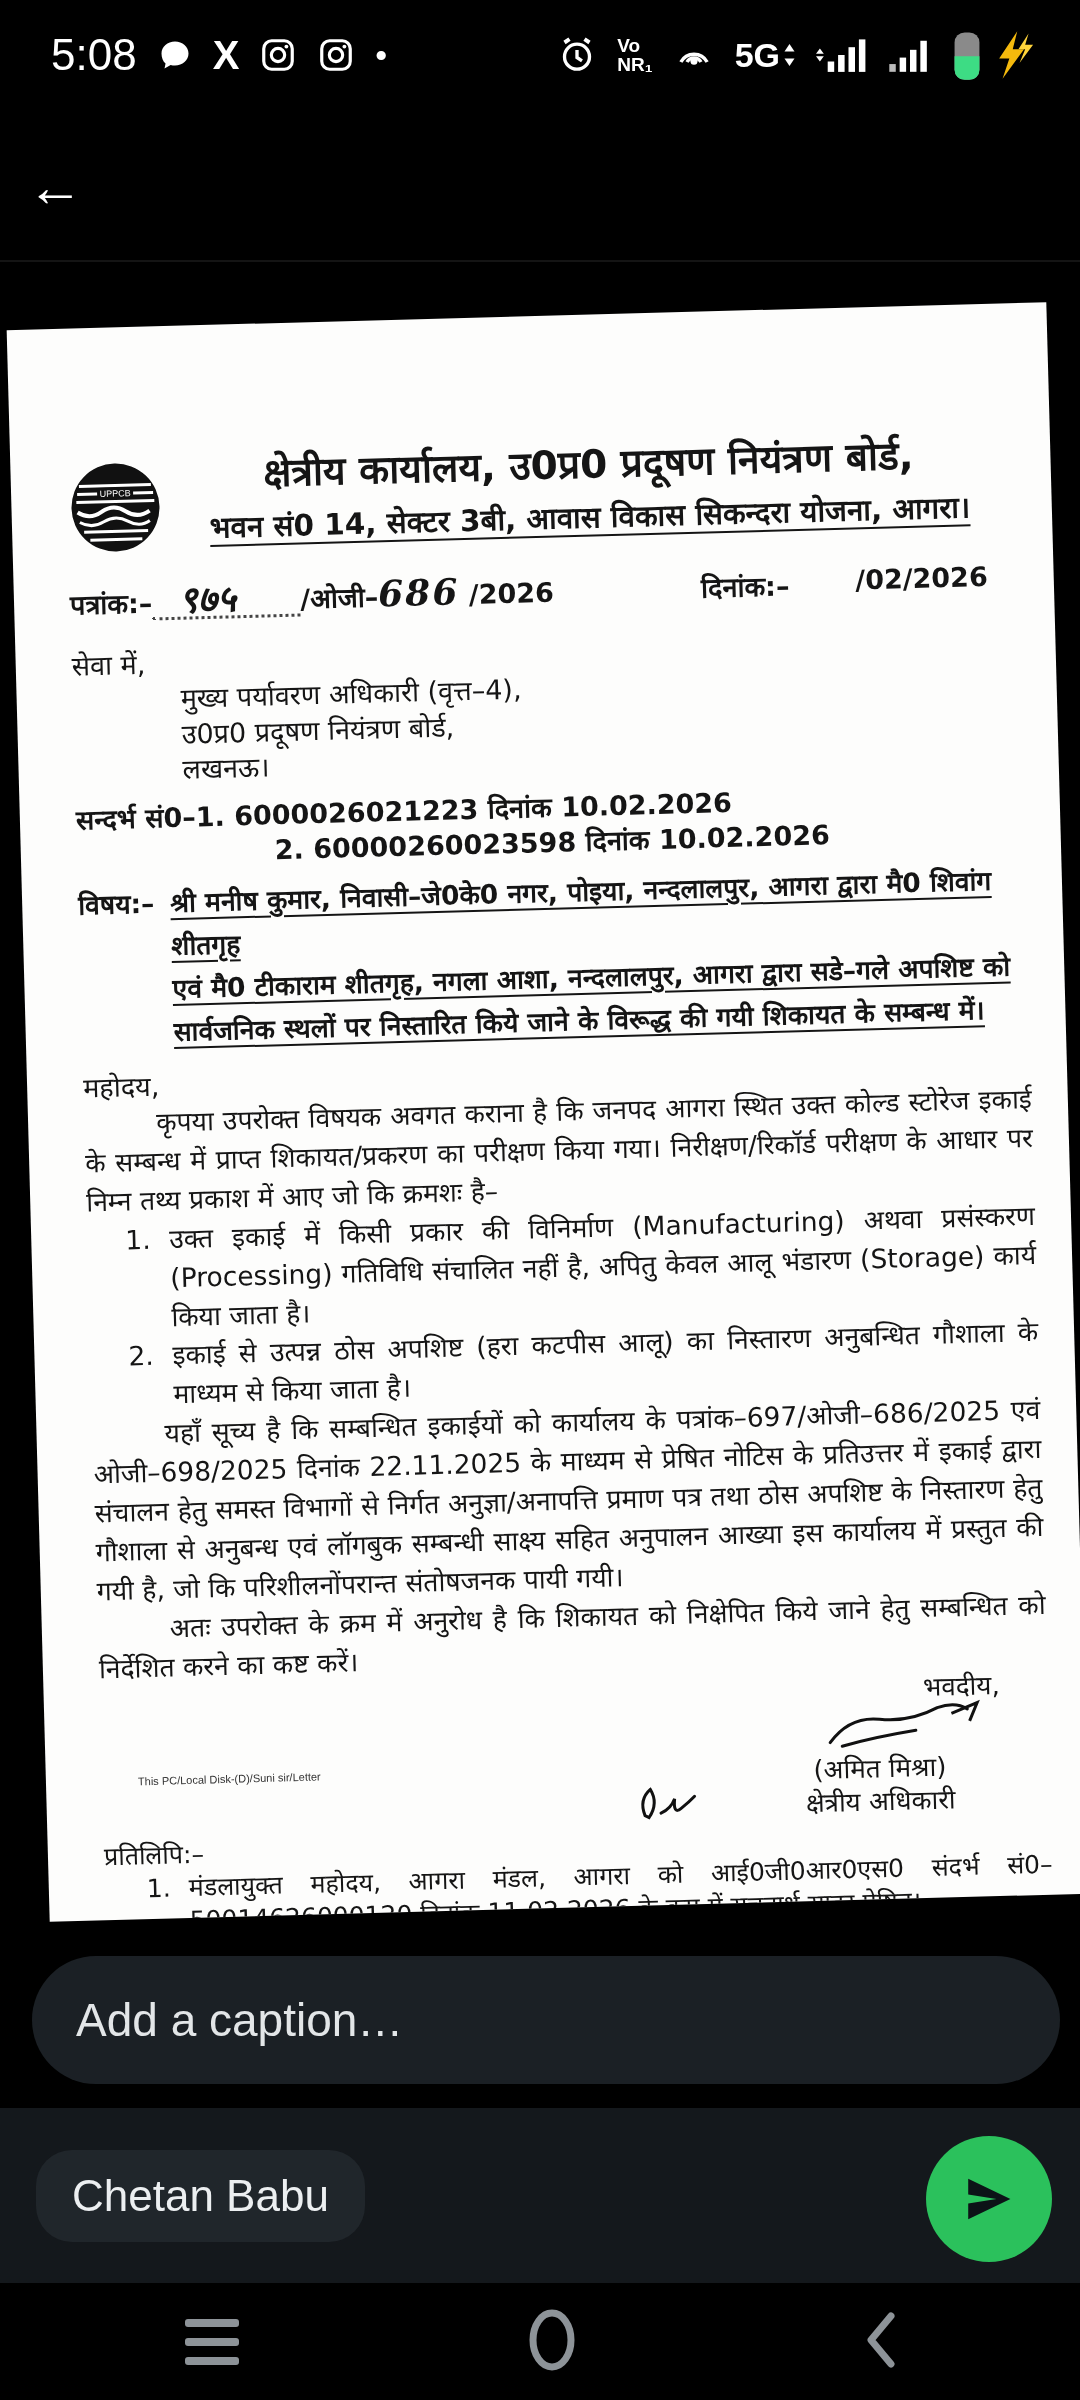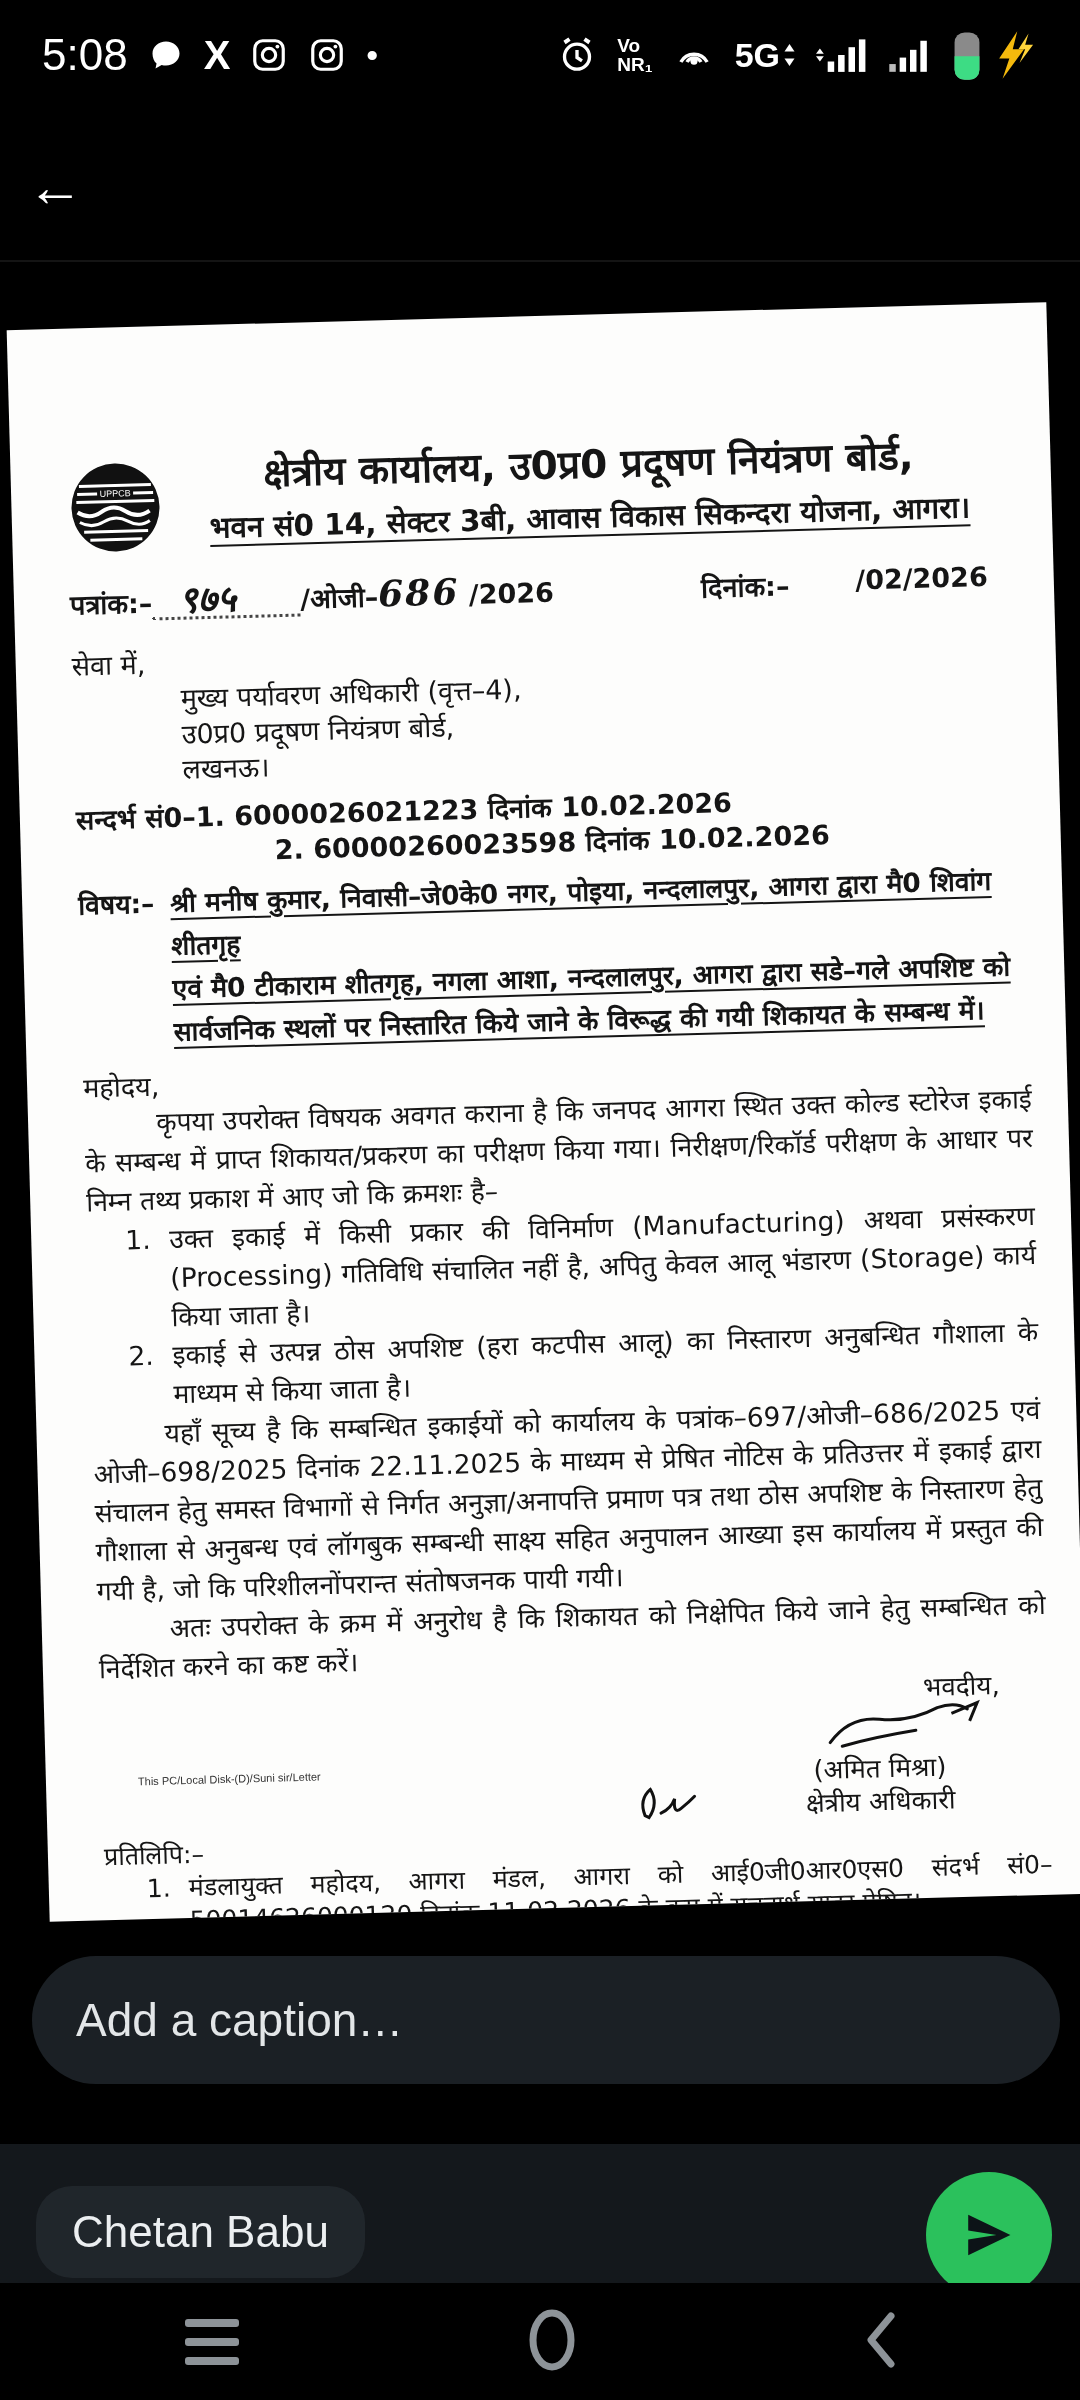--- a/index.html
+++ b/index.html
@@ -3,21 +3,21 @@
 <meta charset="utf-8">
 <style>
   html,body{margin:0;padding:0;background:#000;}
   body{width:1080px;height:2400px;position:relative;overflow:hidden;
        font-family:"Liberation Sans","DejaVu Sans",sans-serif;}
 
   
   .status-bar{position:absolute;top:0;left:0;width:1080px;height:110px;
     display:flex;align-items:center;justify-content:space-between;
     padding:0 42px;box-sizing:border-box;color:#fff;}
-  .sb-left,.sb-right{display:flex;align-items:center;gap:20px;}
+  .sb-left,.sb-right{display:flex;align-items:center;gap:20px;margin-left:9px;}
   .sb-time{font-size:44px;font-weight:500;letter-spacing:0;}
   .sb-ico{display:flex;align-items:center;}
   .vonr{display:flex;flex-direction:column;line-height:1;font-weight:700;
         font-size:19px;align-items:flex-start;}
   .fiveg{display:flex;align-items:center;font-size:34px;font-weight:700;gap:3px;}
   .updown{display:flex;flex-direction:column;gap:2px;}
   .sb-dot{font-size:34px;}
 
   
   .app-header{position:absolute;top:112px;left:0;width:1080px;height:150px;
@@ -84,21 +84,21 @@
 
   
   .caption-bar{position:absolute;top:1956px;left:32px;width:1028px;height:128px;
     background:#1b2025;border-radius:64px;display:flex;align-items:center;
     padding:8px 44px;box-sizing:border-box;}
   .caption-text{color:#e3e6e8;font-size:46px;}
 
   
   .bottom-sheet{position:absolute;top:2108px;left:0;width:1080px;height:175px;
     background:#14181c;display:flex;align-items:center;
-    padding:0 36px;box-sizing:border-box;margin-top:36px;}
+    padding:0 36px;box-sizing:border-box;}
   .chip{background:#20262b;border-radius:36px;height:92px;padding:0 36px;
     display:flex;align-items:center;}
   .chip-text{color:#eceff1;font-size:44px;}
   .send-btn{position:absolute;right:28px;top:28px;width:126px;height:126px;
     border-radius:50%;display:flex;align-items:center;justify-content:center;}
 
   
   .nav-bar{position:absolute;top:2283px;left:0;width:1080px;height:117px;
     background:#000;display:flex;align-items:center;justify-content:space-between;
     padding:0 185px;box-sizing:border-box;}

